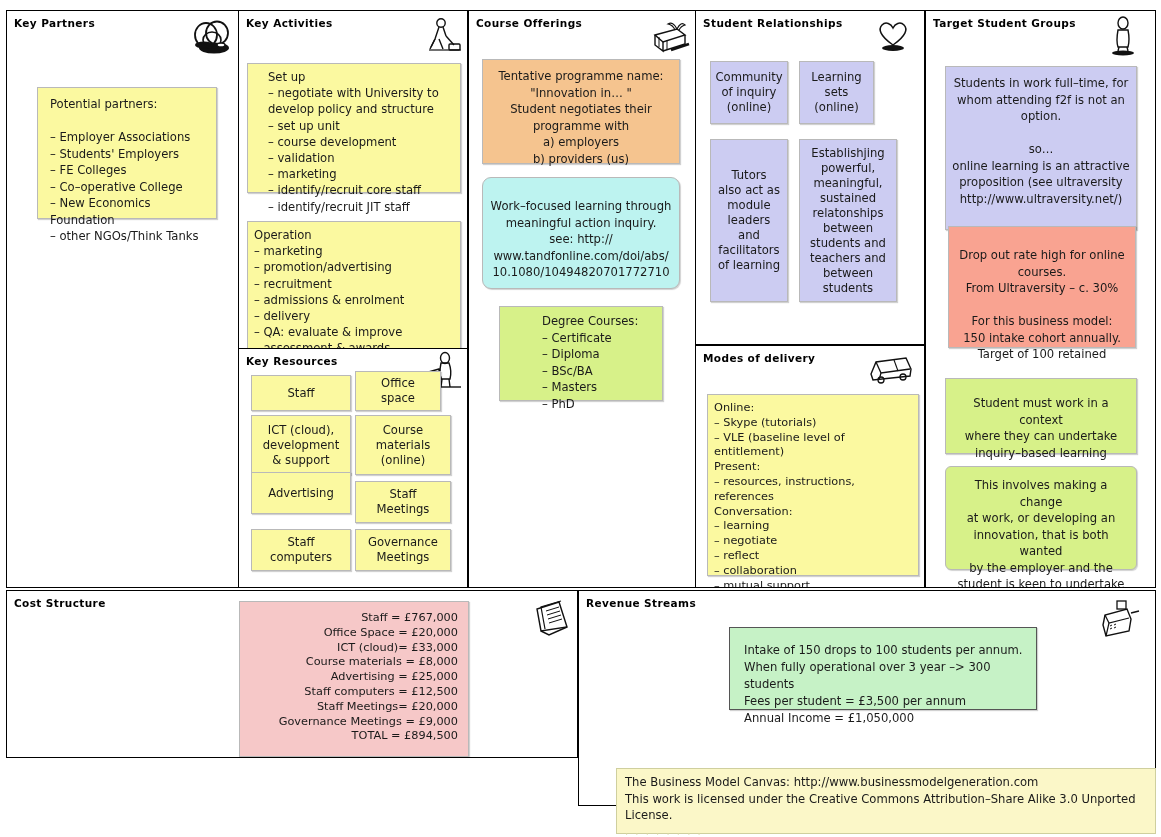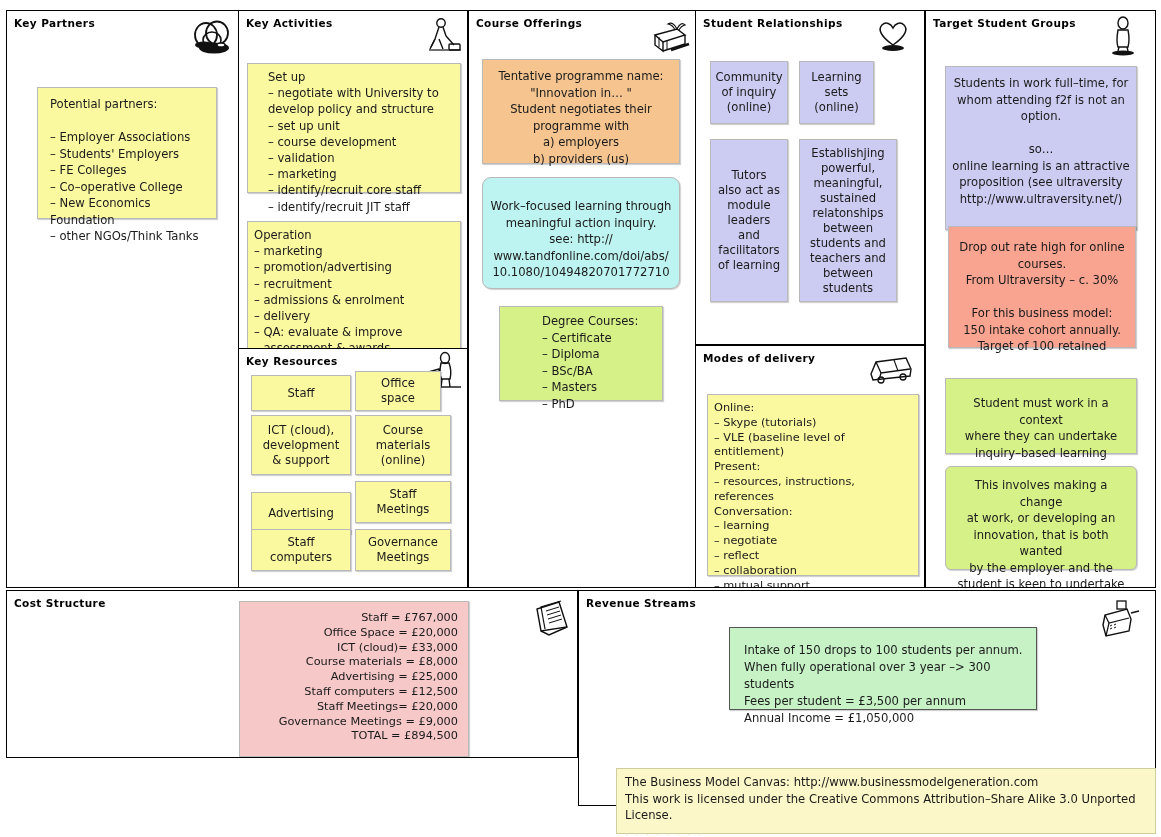--- a/index.html
+++ b/index.html
@@ -157,21 +157,21 @@
     </div>
     <div class="note yellow mid" style="left:12px; top:26px; width:100px; height:36px; text-align:center;">Staff</div>
     <div class="note yellow mid" style="left:116px; top:22px; width:86px; height:40px; text-align:center;">Office
 space</div>
     <div class="note yellow mid" style="left:12px; top:66px; width:100px; height:60px; text-align:center;">ICT (cloud),
 development
 &amp; support</div>
     <div class="note yellow mid" style="left:116px; top:66px; width:96px; height:60px; text-align:center;">Course
 materials
 (online)</div>
-    <div class="note yellow mid" style="left:12px; top:143px; width:100px; height:42px; text-align:center;">Advertising</div>
+    <div class="note yellow mid" style="left:12px; top:123px; width:100px; height:42px; text-align:center;">Advertising</div>
     <div class="note yellow mid" style="left:116px; top:132px; width:96px; height:42px; text-align:center;">Staff
 Meetings</div>
     <div class="note yellow mid" style="left:12px; top:180px; width:100px; height:42px; text-align:center;">Staff
 computers</div>
     <div class="note yellow mid" style="left:116px; top:180px; width:96px; height:42px; text-align:center;">Governance
 Meetings</div>
   </div>
 
   <div class="cell" style="left:468px; top:10px; width:228px; height:578px;">
     <div class="cell-title">Course Offerings</div>
@@ -276,21 +276,21 @@
       </svg>
     </div>
     <div class="note lavender ctr" style="left:19px; top:55px; width:192px; height:164px; padding-top:8px; line-height:16.5px;">Students in work full–time, for
 whom attending f2f is not an
 option.
 
 so…
 online learning is an attractive
 proposition (see ultraversity
 http://www.ultraversity.net/)</div>
-    <div class="note salmon ctr" style="left:22px; top:215px; width:188px; height:122px; padding-top:12px; line-height:16.5px;">Drop out rate high for online
+    <div class="note salmon ctr" style="left:22px; top:215px; width:188px; height:122px; padding-top:20px; line-height:16.5px;">Drop out rate high for online
 courses.
 From Ultraversity – c. 30%
 
 For this business model:
 150 intake cohort annually.
 Target of 100 retained</div>
     <div class="note green ctr" style="left:19px; top:367px; width:192px; height:76px; padding-top:16px; line-height:16.5px;">Student must work in a context
 where they can undertake
 inquiry–based learning</div>
     <div class="note green ctr" style="left:19px; top:455px; width:192px; height:104px; padding-top:10px; line-height:16.5px;border-radius:6px;">This involves making a change

